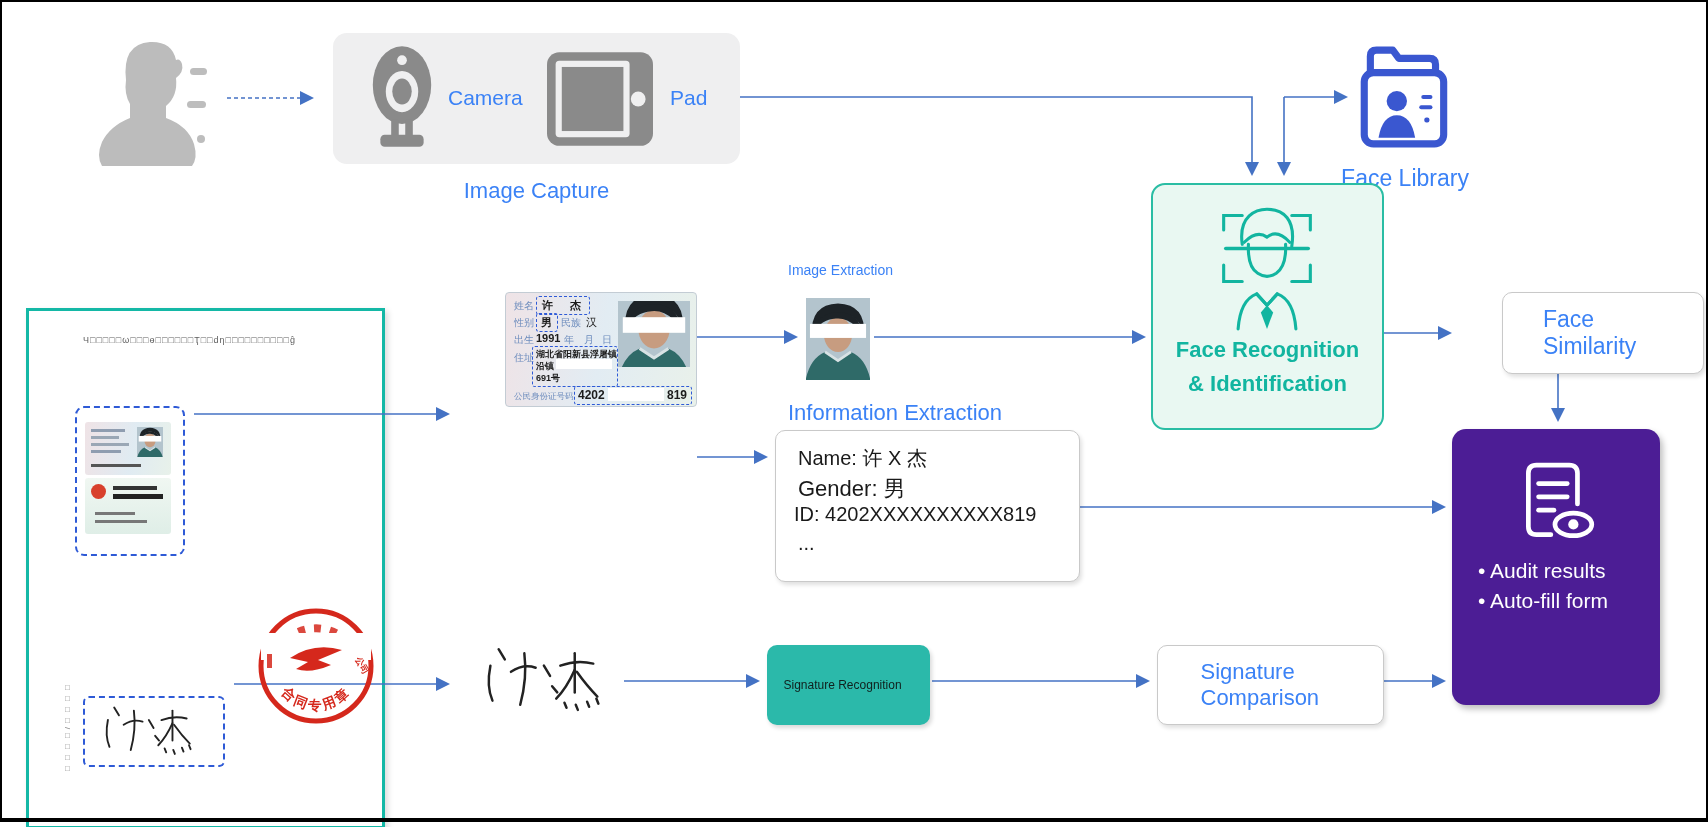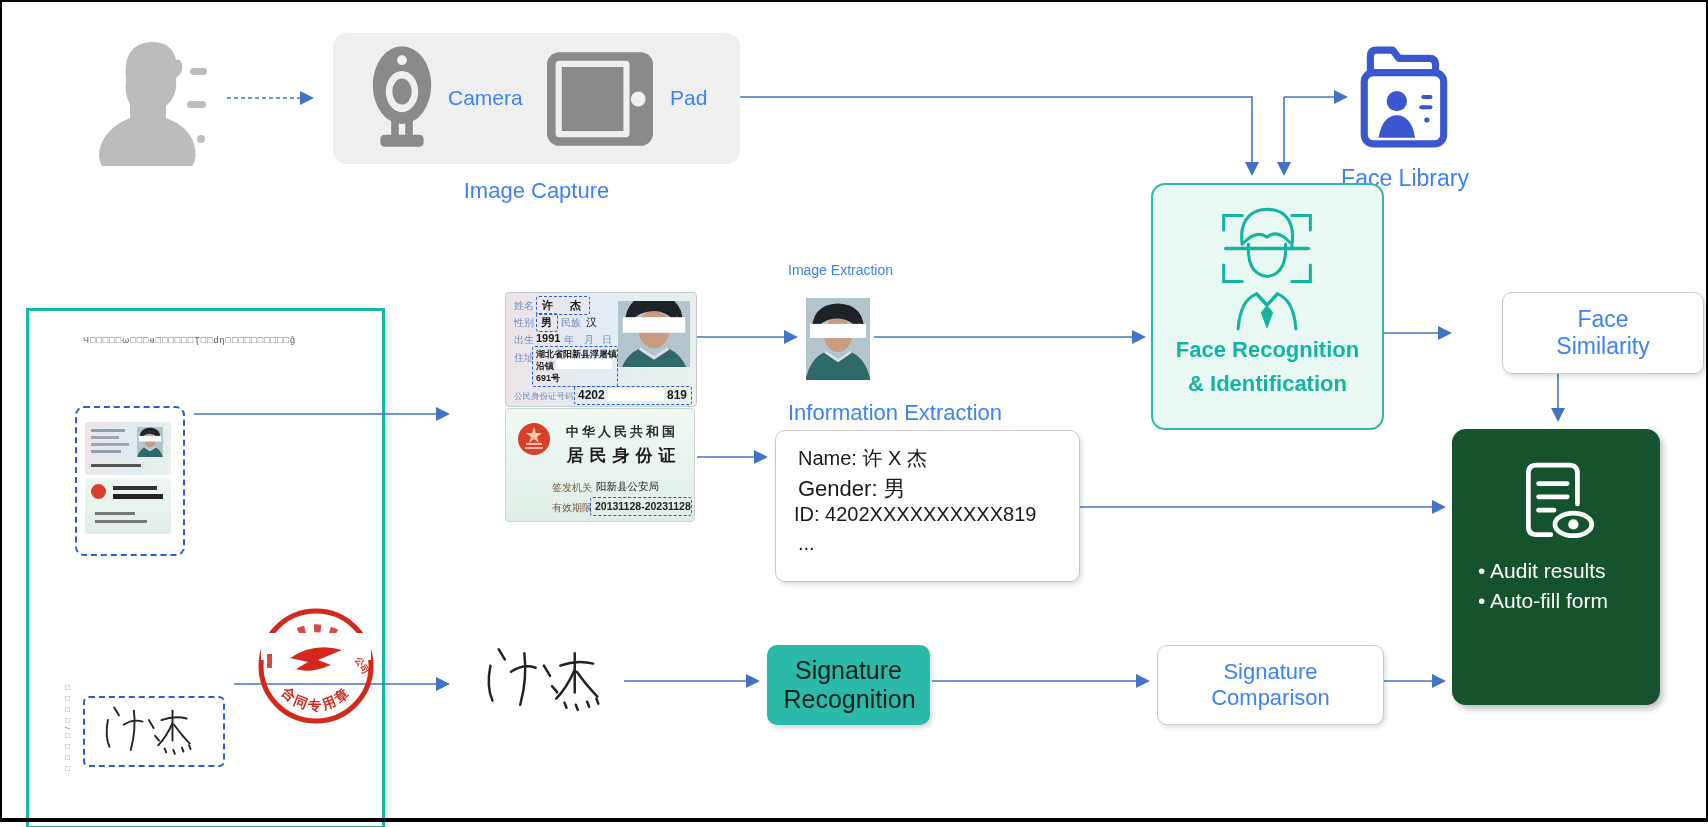--- a/index.html
+++ b/index.html
@@ -2,33 +2,33 @@
 <html><head>
 <meta charset="utf-8">
 <style>
   html,body{margin:0;padding:0;background:#fff;}
   #canvas{position:relative;width:1708px;height:827px;background:#ffffff;overflow:hidden;
           font-family:"Liberation Sans",sans-serif;color:#1a1a1a;}
   .frame{position:absolute;left:0;top:0;width:1704px;height:816px;border:2px solid #000;
          border-bottom-width:4px;pointer-events:none;z-index:9;}
   .abs{position:absolute;}
   .lbl{font-size:21px;color:#3b82f6;}
-  .center{display:flex;align-items:center;justify-content:center;text-align:center;}
+  .center{display:flex;align-items:center;justify-content:center;}
   .whitebox{background:#fff;border:1px solid #c9c9c9;border-radius:10px;
             box-shadow:2px 3px 4px rgba(0,0,0,0.12);}
   .dbox{position:absolute;border:1.6px dashed #2e5ad6;border-radius:3px;}
   .dashedsel{position:absolute;border:2.2px dashed #2e5ad6;border-radius:9px;}
   .cardlabel{color:#6d8cbd;}
   .cardval{color:#1c1c1c;font-weight:bold;}
   .censor{position:absolute;background:#fff;}
   .doc{position:absolute;left:26px;top:268px;width:353px;height:515px;background:#fff;
        border:3px solid #14b8a6;box-shadow:3px 3px 6px rgba(0,0,0,0.14);z-index:1;margin-top:40px;}
   svg.lines{position:absolute;left:0;top:0;z-index:2;}
   .z3{z-index:3;}
-  .bluebox{position:absolute;background:#14532d;border-radius:14px;
+  .bluebox{position:absolute;background:#4c1d95;border-radius:14px;
            box-shadow:3px 4px 6px rgba(0,0,0,0.25);}
   .tealbox{position:absolute;background:#e9f8f2;border:2px solid #2abda4;border-radius:14px;}
   .tealsolid{position:absolute;background:#2bb9aa;border-radius:10px;
              box-shadow:2px 3px 4px rgba(0,0,0,0.15);}
   .tealtext{color:#12b5a0;font-weight:bold;font-size:22px;}
   .bullet{color:#ffffff;font-size:21px;}
   .garble{color:#5d5d5d;font-size:9px;letter-spacing:1px;}
   .vgarble{color:#8a8a8a;font-size:8px;writing-mode:vertical-rl;letter-spacing:2px;}
 </style>
 </head>
@@ -246,55 +246,39 @@
     <div class="abs cardlabel" style="left:8px;top:98px;font-size:8.5px">公民身份证号码</div>
     <div class="dbox" style="left:68px;top:93px;width:116px;height:17px"></div>
     <div class="abs cardval" style="left:72px;top:95px;font-size:12px">4202</div>
     <div class="censor" style="left:102px;top:95px;width:56px;height:13px"></div>
     <div class="abs cardval" style="left:161px;top:95px;font-size:12px">819</div>
     <svg class="abs" style="left:112px;top:8px" width="72" height="66">
         <use href="#portrait"></use>
       </svg>
   </div>
 
-  <div class="abs z3" style="left:505px;top:408px;width:188px;height:112px;border-radius:4px;
-       border:1px solid #c3d4cb;overflow:hidden;background:linear-gradient(#f1f8f3,#deeee6)">
-    <svg class="abs" style="left:10px;top:12px" width="36" height="36">
-      <circle cx="18" cy="18" r="16" fill="#d8402c"></circle>
-      <path d="M18,6 L20,12 L26,12 L21,16 L23,22 L18,18 L13,22 L15,16 L10,12 L16,12 Z" fill="#f3c7ab"></path>
-      <rect x="10" y="22" width="16" height="2" fill="#f0b9a0"></rect>
-      <rect x="9" y="26" width="18" height="2" fill="#f0b9a0"></rect>
-    </svg>
-    <div class="abs center" style="left:48px;top:14px;width:136px;font-size:13px;font-weight:600;letter-spacing:3px;color:#2a2a2a">中华人民共和国</div>
-    <div class="abs center" style="left:48px;top:35px;width:140px;font-size:17px;font-weight:bold;letter-spacing:6px;color:#1c1c1c">居民身份证</div>
-    <div class="abs" style="left:46px;top:72px;font-size:10px;color:#7c5844">签发机关</div>
-    <div class="abs" style="left:90px;top:71px;font-size:10.5px;color:#222">阳新县公安局</div>
-    <div class="abs" style="left:46px;top:92px;font-size:10px;color:#7c5844">有效期限</div>
-    <div class="dbox" style="left:84px;top:88px;width:100px;height:17px"></div>
-    <div class="abs" style="left:89px;top:91px;font-size:10.5px;font-weight:bold;color:#222">20131128-20231128</div>
-  </div>
 
   <div class="abs lbl" style="left:788px;top:262px;font-size:14px">Image Extraction</div>
   <svg class="abs z3" style="left:806px;top:298px" width="64" height="82">
       <use href="#portrait"></use>
     </svg>
 
   <div class="abs lbl" style="left:788px;top:400px;font-size:22px">Information Extraction</div>
   <div class="whitebox abs z3" style="left:775px;top:430px;width:303px;height:150px">
     <div class="abs" style="left:22px;top:14px;font-size:20px">Name: 许 X 杰</div>
     <div class="abs" style="left:22px;top:43px;font-size:22px">Gender: 男</div>
     <div class="abs" style="left:18px;top:72px;font-size:20px">ID: 4202XXXXXXXXXX819</div>
     <div class="abs" style="left:22px;top:101px;font-size:20px">...</div>
   </div>
 
   <svg class="abs z3" style="left:476px;top:636px" width="144" height="84" viewBox="0 0 140 80">
       <use href="#sigpaths"></use>
     </svg>
 
   <div class="tealsolid center z3" style="left:767px;top:645px;width:163px;height:80px">
-    <div style="font-size:25px;width:130px;color:#10201d">Signature Recognition</div>
+    <div style="font-size:12px;width:130px;color:#10201d">Signature Recognition</div>
   </div>
 
   <div class="whitebox abs center z3" style="left:1157px;top:645px;width:225px;height:78px">
     <div class="lbl" style="font-size:22px;width:140px">Signature Comparison</div>
   </div>
 
 </div>
 
 </body></html>

